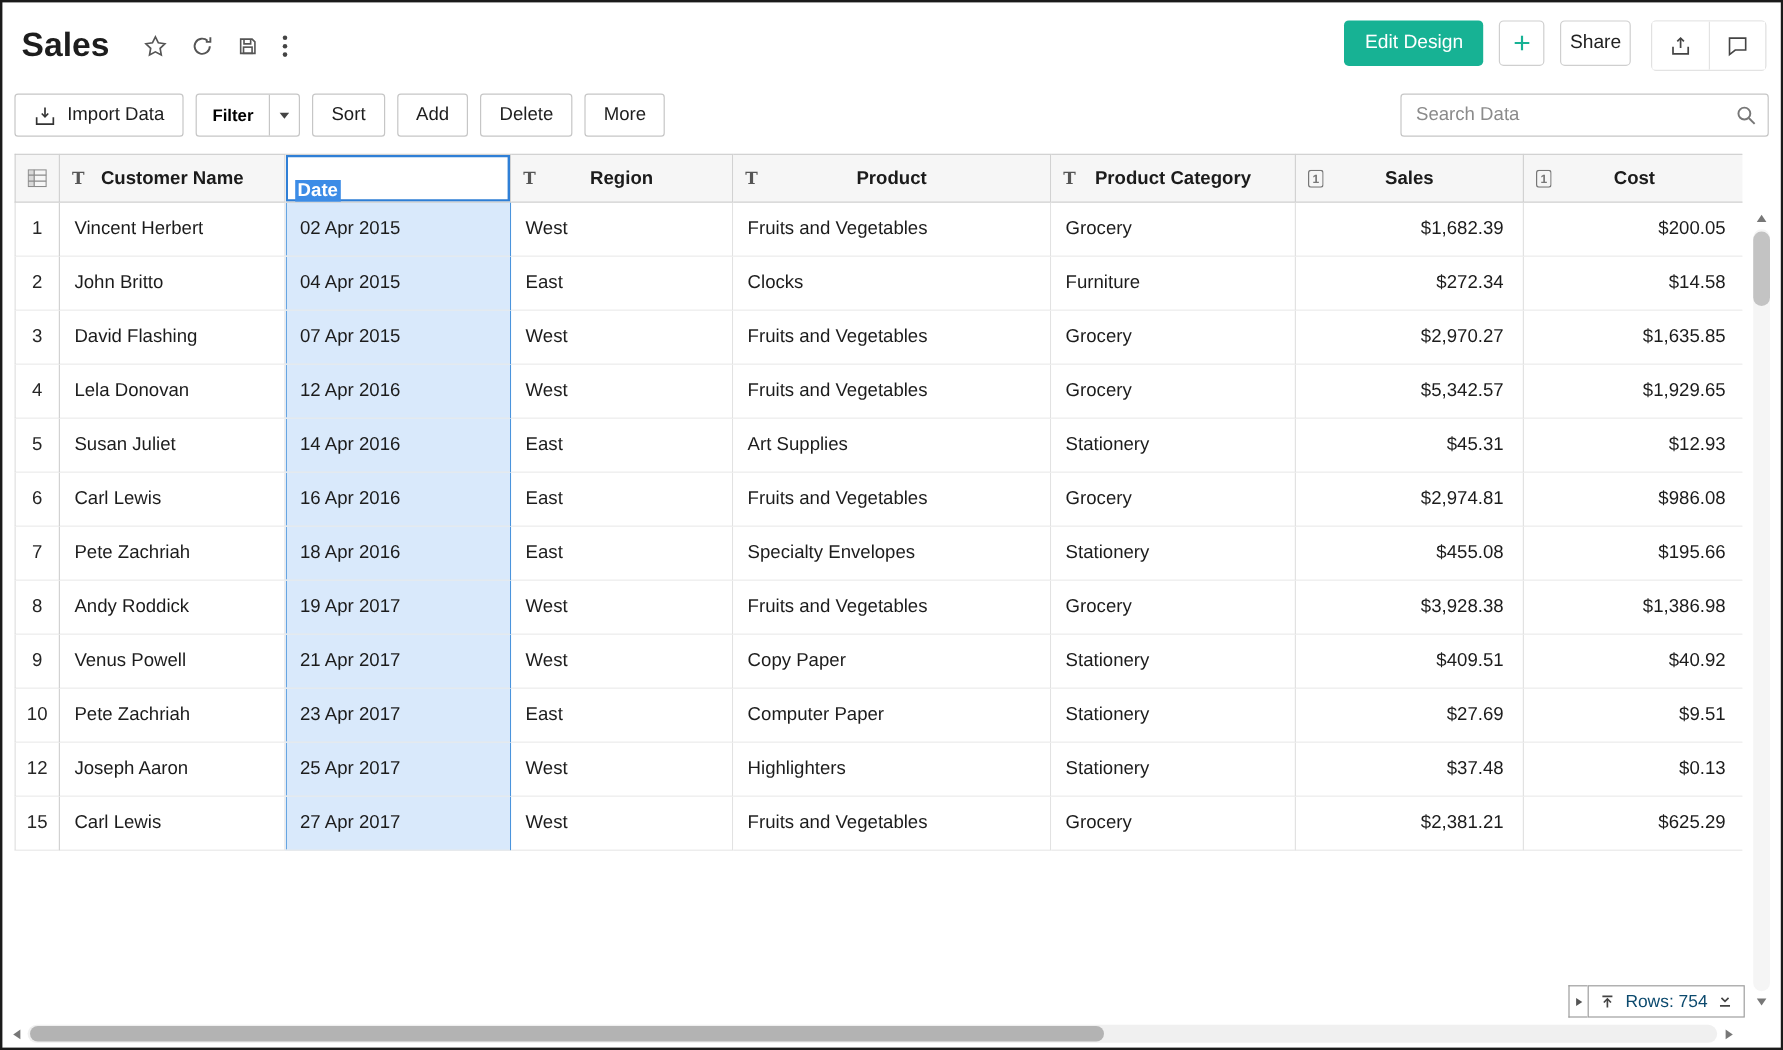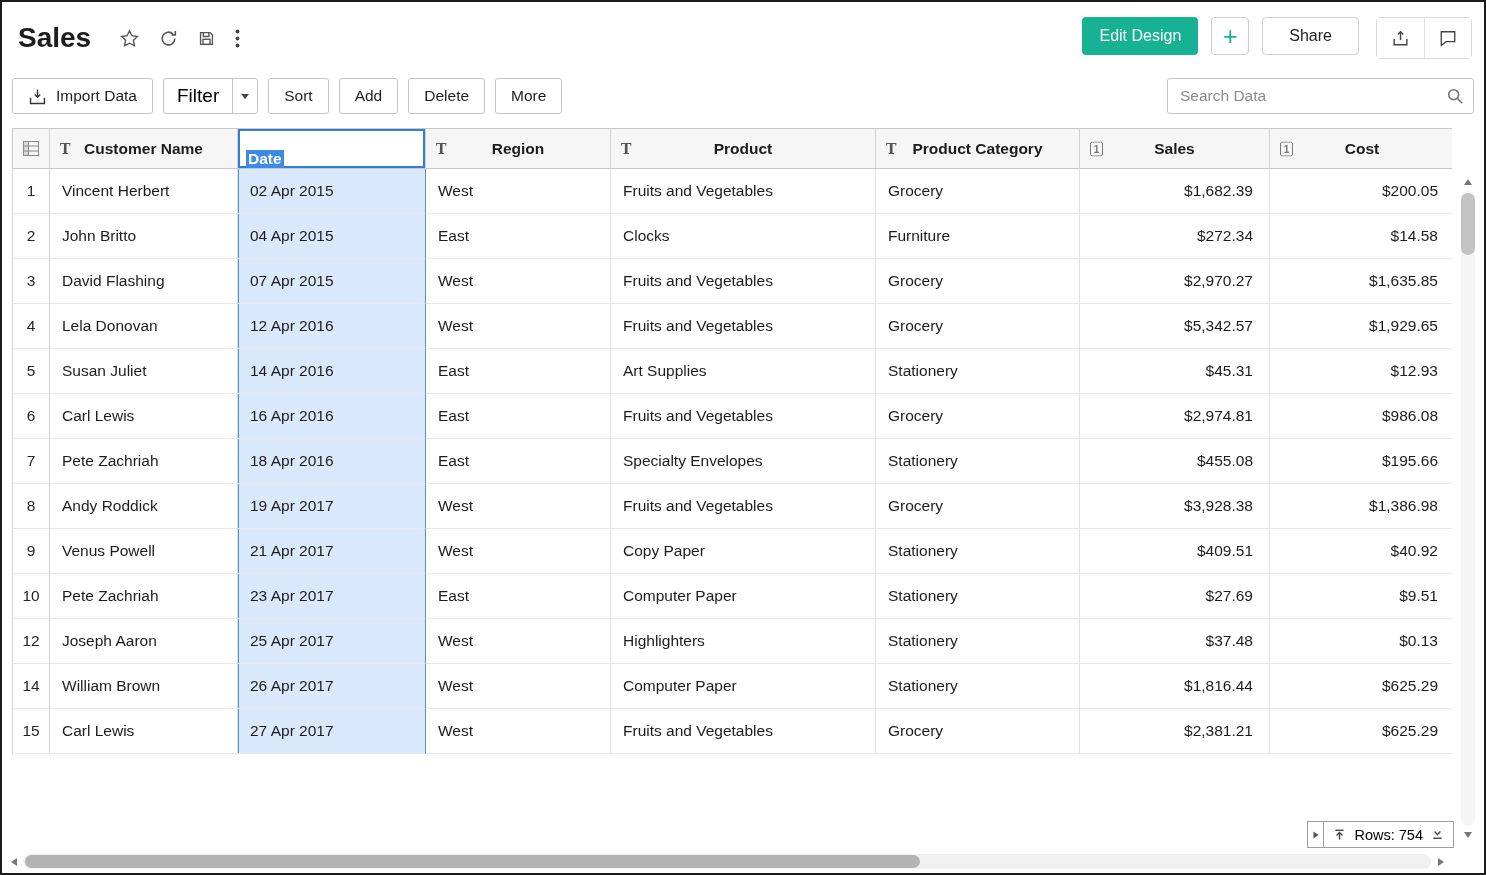--- a/index.html
+++ b/index.html
@@ -11,30 +11,30 @@
   }
 
   
   .titlebar { display:flex; align-items:center; height:72px; padding:0 12px; }
   .page-title { font-size:28px; font-weight:bold; color:#1d1d1d; margin:0 28px 0 4px; }
   .title-icons { display:flex; align-items:center; gap:19px; }
   .icon-btn { background:none; border:none; padding:0; cursor:pointer; display:flex; align-items:center; justify-content:center; }
   .titlebar-right { margin-left:auto; display:flex; align-items:flex-start; gap:13px; }
   .btn-primary { background:var(--accent,#17b294); color:#fff; border:none; border-radius:4px; font-size:16px; height:38px; padding:0 17px; font-family:inherit; cursor:pointer; }
   .btn-plus { width:38px; height:38px; border:1px solid #cfcfcf; border-radius:4px; background:#fff; color:var(--accent,#17b294); font-size:25px; line-height:34px; font-family:inherit; cursor:pointer; padding:0; }
-  .btn-share { height:38px; padding:0 26px; border:1px solid #cfcfcf; border-radius:4px; background:#fff; font-size:16px; color:#222; font-family:inherit; cursor:pointer; }
+  .btn-share { height:38px; padding:0 7px; border:1px solid #cfcfcf; border-radius:4px; background:#fff; font-size:16px; color:#222; font-family:inherit; cursor:pointer; }
   .icon-group { display:flex; border:1px solid #dadada; border-radius:4px; height:42px; margin-left:4px; }
   .icon-cell { width:47px; display:flex; align-items:center; justify-content:center; cursor:pointer; background:#fff; border:none; }
   .icon-cell + .icon-cell { border-left:1px solid #e3e3e3; }
 
   
   .toolbar { display:flex; align-items:center; padding:4px 10px 10px 10px; gap:10px; }
   .tb-btn { height:36px; display:inline-flex; align-items:center; gap:9px; padding:0 15px; border:1px solid #c6c6c6; border-radius:3px; background:#fff; font-size:15.5px; color:#1e1e1e; font-family:inherit; cursor:pointer;justify-content:space-between; }
   .tb-split { display:inline-flex; align-items:stretch; border:1px solid #c6c6c6; border-radius:3px; height:36px; background:#fff; }
-  .tb-split .main { padding:0 13px; display:flex; align-items:center; font-size:19px; background:none; border:none; font-family:inherit; cursor:pointer; }
+  .tb-split .main { padding:0 13px; display:flex; align-items:center; font-size:14px; background:none; border:none; font-family:inherit; cursor:pointer;font-weight:bold; }
   .tb-split .caret { width:25px; border:none; border-left:1px solid #c6c6c6; display:flex; align-items:center; justify-content:center; background:none; cursor:pointer; }
   .tri-down { width:0; height:0; border-left:4.5px solid transparent; border-right:4.5px solid transparent; border-top:5.5px solid #444; }
   .search-wrap { margin-left:auto; position:relative; width:307px; }
   .search-input { width:100%; height:36px; border:1px solid #c6c6c6; border-radius:3px; padding:0 38px 0 12px; font-size:15.5px; font-family:inherit; color:#333; background:#fff; }
   .search-input::placeholder { color:#8b8b8b; }
   .search-icon { position:absolute; right:10px; top:9px; pointer-events:none; }
 
   
   .grid-wrap { position:absolute; top:126px; left:10px; right:32px; bottom:26px; overflow:hidden; }
   table { border-collapse:separate; border-spacing:0; table-layout:fixed; width:1443px; font-size:15.5px; }
@@ -70,21 +70,21 @@
   .vscroll { position:absolute; right:8px; top:172px; bottom:30px; width:16px; }
   .vs-arrow { position:absolute; left:0; width:16px; height:16px; display:flex; align-items:center; justify-content:center; background:none; border:none; cursor:pointer; padding:0; }
   .vs-up { top:0; } .vs-dn { bottom:0; }
   .vs-track { position:absolute; top:17px; bottom:17px; left:1px; width:14px; background:#f5f5f5; border-radius:7px; }
   .vs-thumb { position:absolute; top:2px; left:0; width:14px; height:62px; background:#c3c3c3; border-radius:7px; cursor:grab; }
 
   
   .rows-badge-wrap { position:absolute; right:30px; bottom:25px; display:flex; align-items:center; height:27px; }
   .badge-handle { width:16px; height:27px; background:#fff; border:1px solid #9e9e9e; border-right:none; display:flex; align-items:center; justify-content:center; cursor:pointer; padding:0; }
   .badge-handle .tri-right { border-left-color:#555; transform:scale(0.85); }
-  .badge-body { border:1px solid #9e9e9e; background:#fff; height:27px; display:flex; align-items:center; gap:8px; padding:0 9px; font-size:14.5px; color:#000000; }
+  .badge-body { border:1px solid #9e9e9e; background:#fff; height:27px; display:flex; align-items:center; gap:8px; padding:0 9px; font-size:14.5px; color:#0c4a6e; }
 </style>
 </head>
 <body>
 
 <div class="titlebar">
   <h1 class="page-title">Sales</h1>
   <div class="title-icons">
     <button class="icon-btn">
       <svg width="21" height="21" viewBox="0 0 24 24" fill="none" stroke="#555" stroke-width="1.6">
           <path d="M12 3.2l2.8 5.6 6.2.9-4.5 4.4 1.1 6.2-5.6-2.9-5.6 2.9 1.1-6.2L3 9.7l6.2-.9z"></path>
@@ -355,30 +355,20 @@
           <td class="td-num">12</td>
           <td>Joseph Aaron</td>
           <td class="col-selected">25 Apr 2017</td>
           <td>West</td>
           <td>Highlighters</td>
           <td>Stationery</td>
           <td class="right">$37.48</td>
           <td class="right">$0.13</td>
         </tr>
         <tr>
-          <td class="td-num">14</td>
-          <td>William Brown</td>
-          <td class="col-selected">26 Apr 2017</td>
-          <td>West</td>
-          <td>Computer Paper</td>
-          <td>Stationery</td>
-          <td class="right">$1,816.44</td>
-          <td class="right">$625.29</td>
-        </tr>
-        <tr>
           <td class="td-num">15</td>
           <td>Carl Lewis</td>
           <td class="col-selected">27 Apr 2017</td>
           <td>West</td>
           <td>Fruits and Vegetables</td>
           <td>Grocery</td>
           <td class="right">$2,381.21</td>
           <td class="right">$625.29</td>
         </tr>
       </tbody>

